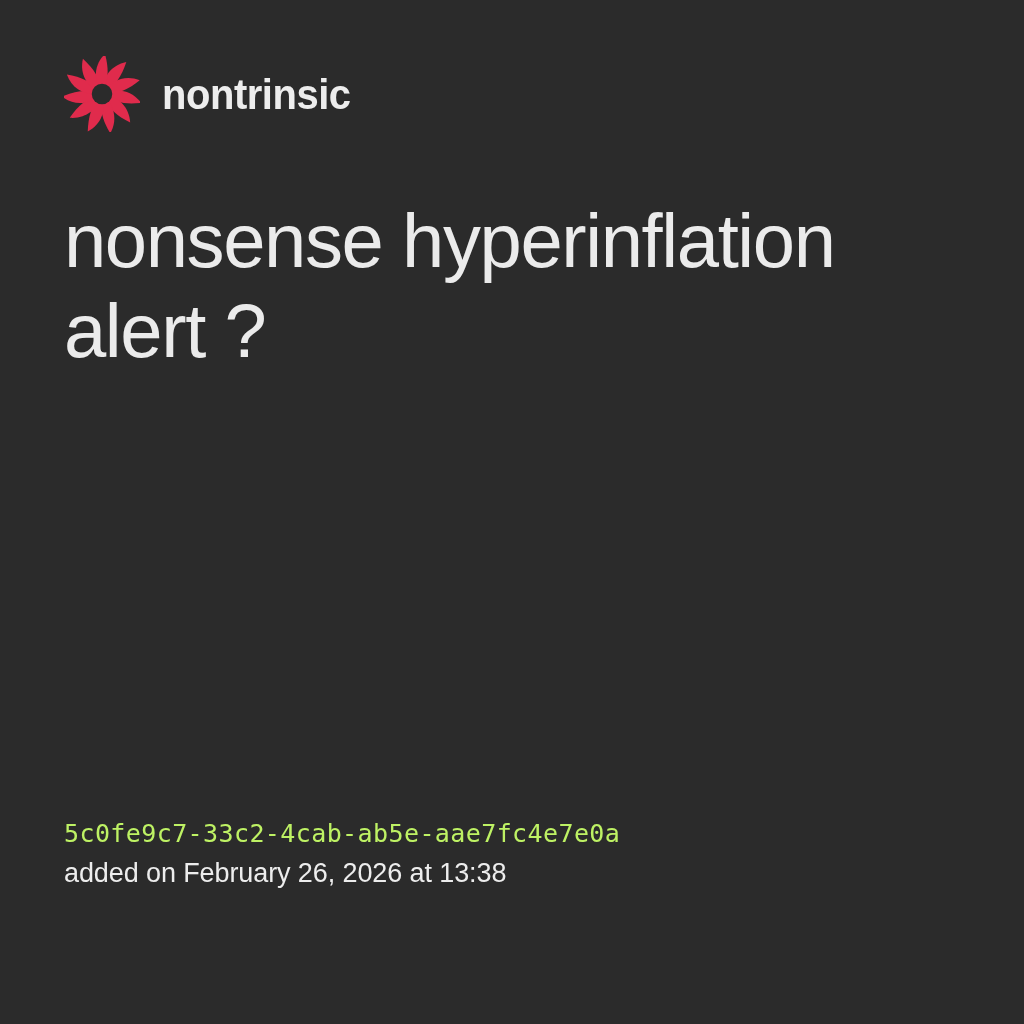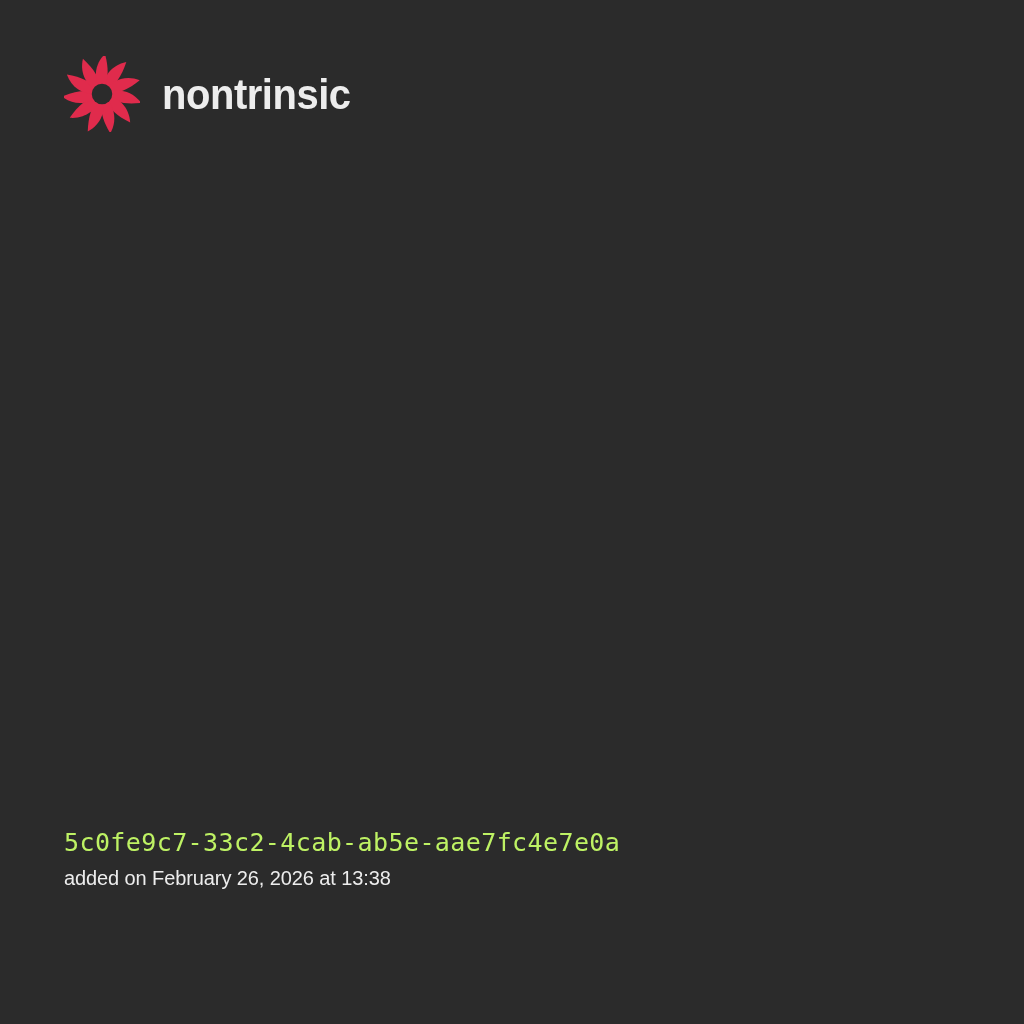--- a/index.html
+++ b/index.html
@@ -81,21 +81,21 @@
     font-size: 25px;
     font-weight: 400;
     letter-spacing: 0.4px;
     color: #bef264;
     line-height: 1.32;
     white-space: nowrap;
   }
 
   .footer-date {
     font-family: "Liberation Sans", sans-serif;
-    font-size: 20px;
+    font-size: 27px;
     font-weight: 400;
     letter-spacing: -0.1px;
     color: #ededed;
     line-height: 1.3;
     white-space: nowrap;
   }
 </style>
 </head>
 <body>
 
@@ -136,19 +136,20 @@
         </g>
         <g transform="rotate(327 50 50)">
           <path d="M50 50 C 50 28, 62 12, 82 8 C 76 26, 68 40, 50 50 Z"></path>
         </g>
       </g>
       <circle cx="50" cy="50" r="13.5" fill="#2b2b2b"></circle>
     </svg>
     <span class="brand-name">nontrinsic</span>
   </div>
 
+  <h1 class="headline">nonsense hyperinflation alert ?</h1>
 
   <div class="footer">
     <div class="footer-id">5c0fe9c7-33c2-4cab-ab5e-aae7fc4e7e0a</div>
     <div class="footer-date">added on February 26, 2026 at 13:38</div>
   </div>
 
 </div>
 
 </body></html>

